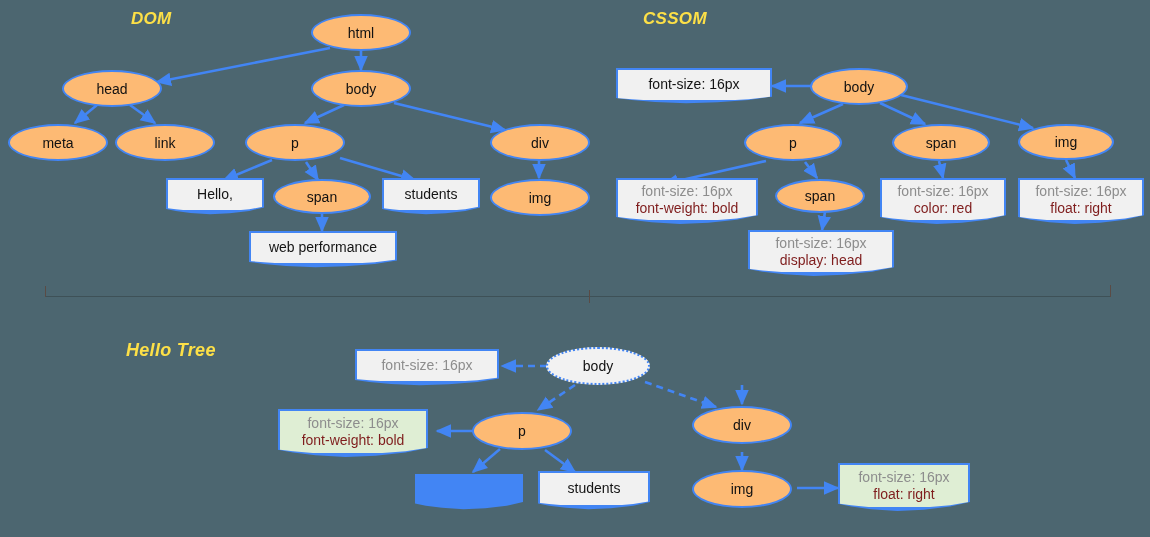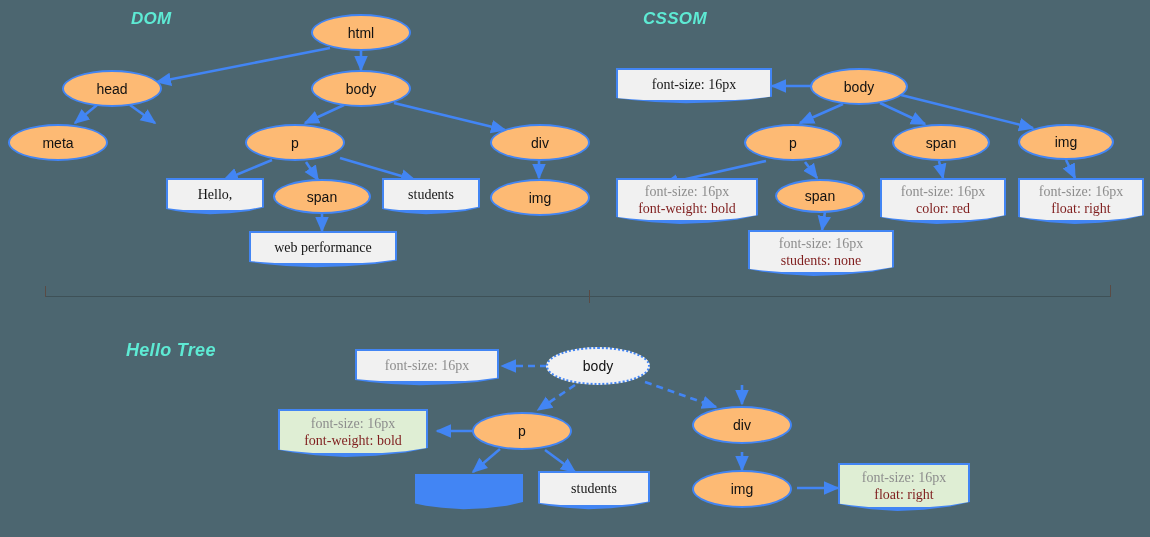--- a/index.html
+++ b/index.html
@@ -26,21 +26,21 @@
     width: 1150px;
     height: 537px;
     pointer-events: none;
   }
   .section-title {
     position: absolute;
     font-family: "Liberation Sans", sans-serif;
     font-weight: bold;
     font-style: italic;
     font-size: 17px;
-    color: #5eead4;
+    color: #fde047;
     letter-spacing: 0.3px;
     white-space: nowrap;
   }
   
   .node {
     position: absolute;
     display: flex;
     align-items: center;
     justify-content: center;
     background: #fdba74;
@@ -57,21 +57,21 @@
     border: 2px dotted #4285f4;
   }
   
   .box {
     position: absolute;
     box-sizing: border-box;
     background: #f1f1f1;
     border: 2px solid #4285f4;
     color: #141414;
     font-size: 14px;
-    font-family: Liberation Serif, serif;
+    font-family: Liberation Sans, sans-serif;
     display: flex;
     flex-direction: column;
     align-items: center;
     justify-content: center;
     line-height: 1.22;
     z-index: 3;
     filter: drop-shadow(0 1px 0 rgba(0,0,0,0.12));
     clip-path: polygon(0% 0%, 100% 0%, 100% 84%,
                        85% 92%, 65% 97%, 45% 99%,
                        25% 96%, 10% 92%, 0% 88%);
@@ -159,20 +159,23 @@
   </div>
   <div class="node" style="left:62px; top:70px; width:100px; height:37px;">
     <span>head</span>
   </div>
   <div class="node" style="left:311px; top:70px; width:100px; height:37px;">
     <span>body</span>
   </div>
   <div class="node" style="left:8px; top:124px; width:100px; height:37px;">
     <span>meta</span>
   </div>
+  <div class="node" style="left:115px; top:124px; width:100px; height:37px;">
+    <span>link</span>
+  </div>
   <div class="node" style="left:245px; top:124px; width:100px; height:37px;">
     <span>p</span>
   </div>
   <div class="node" style="left:490px; top:124px; width:100px; height:37px;">
     <span>div</span>
   </div>
   <div class="node" style="left:273px; top:179px; width:98px; height:35px;">
     <span>span</span>
   </div>
   <div class="node" style="left:490px; top:179px; width:100px; height:37px;">
@@ -219,21 +222,21 @@
 
   <div class="box-wave" style="left:616px; top:181px; width:142px; height:44px;"></div>
   <div class="box" style="left:616px; top:178px; width:142px; height:44px;">
     <span class="line-inherit">font-size: 16px</span>
     <span class="line-own">font-weight: bold</span>
   </div>
 
   <div class="box-wave" style="left:748px; top:233px; width:146px; height:44px;"></div>
   <div class="box" style="left:748px; top:230px; width:146px; height:44px;">
     <span class="line-inherit">font-size: 16px</span>
-    <span class="line-own">students: none</span>
+    <span class="line-own">display: head</span>
   </div>
 
   <div class="box-wave" style="left:880px; top:181px; width:126px; height:44px;"></div>
   <div class="box" style="left:880px; top:178px; width:126px; height:44px;">
     <span class="line-inherit">font-size: 16px</span>
     <span class="line-own">color: red</span>
   </div>
 
   <div class="box-wave" style="left:1018px; top:181px; width:126px; height:44px;"></div>
   <div class="box" style="left:1018px; top:178px; width:126px; height:44px;">

